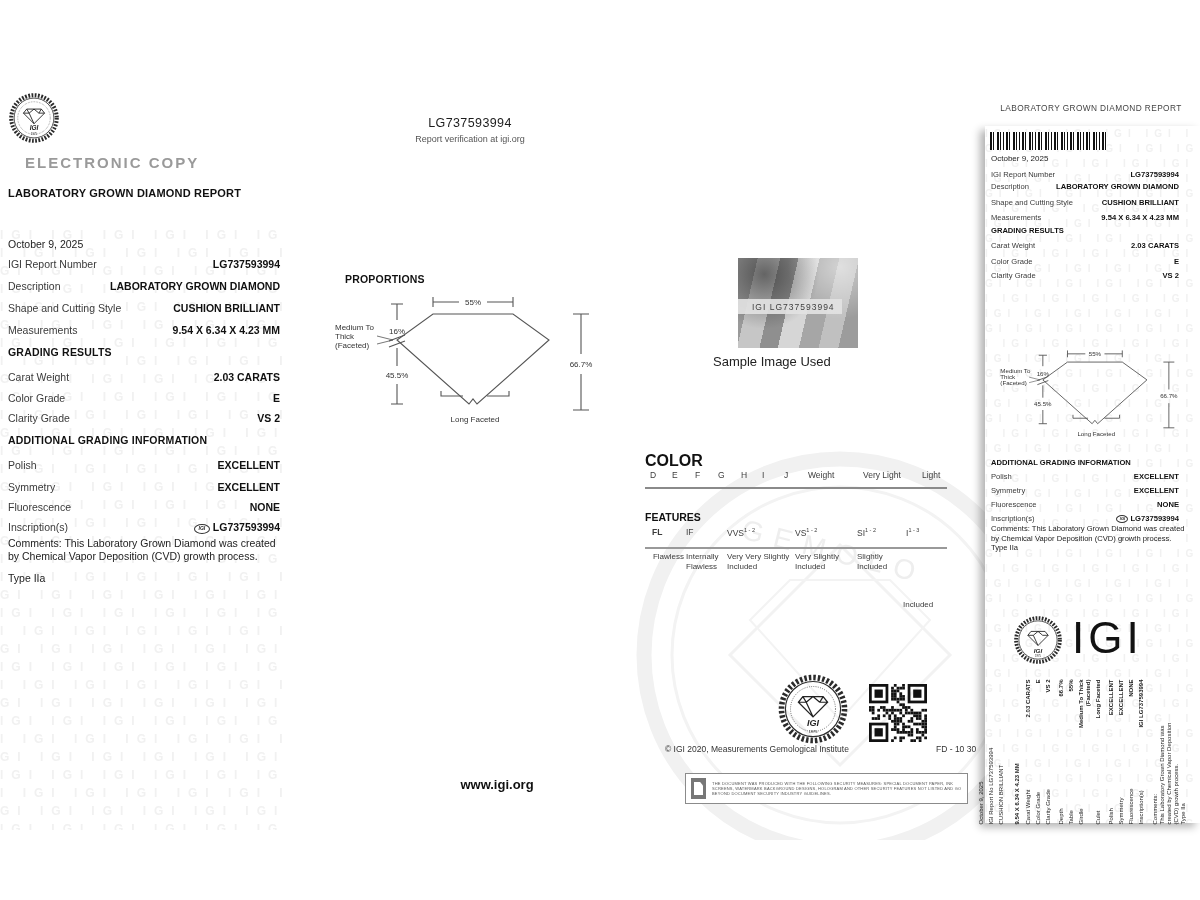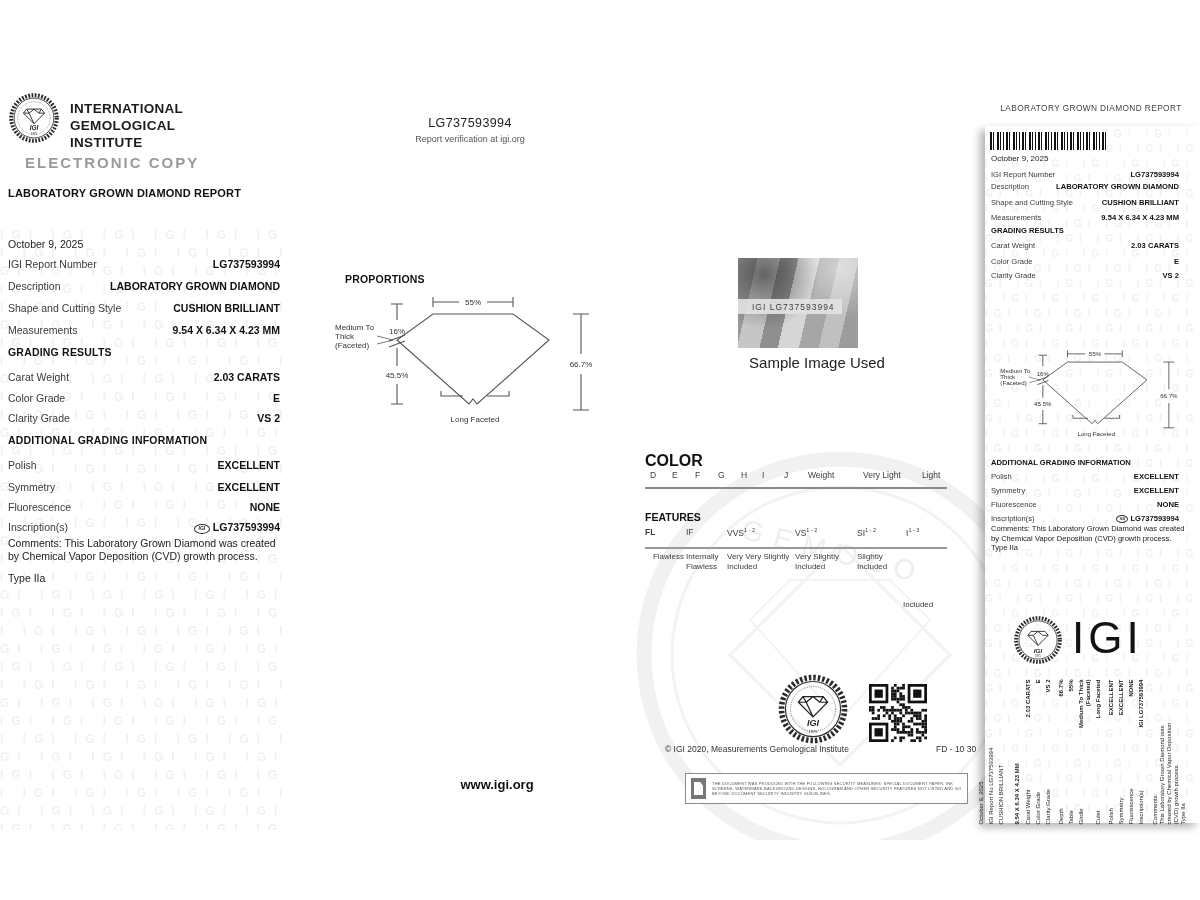--- a/index.html
+++ b/index.html
@@ -59,25 +59,20 @@
   </svg>
 
   <svg class="abs z1" style="left:8px;top:92px;" width="52" height="52" viewBox="0 0 64 64">
     <circle cx="32" cy="32" r="28" fill="none" stroke="#2b2b2b" stroke-width="5" stroke-dasharray="2.2 1.8"></circle>
     <circle cx="32" cy="32" r="24.5" fill="none" stroke="#2b2b2b" stroke-width="1"></circle>
     <circle cx="32" cy="32" r="20" fill="none" stroke="#555" stroke-width="0.8" stroke-dasharray="0.8 1.2"></circle>
     <path d="M23,21 L41,21 L45,26 L32,39 L19,26 Z M23,21 L26,26 M41,21 L38,26 M19,26 L26,26 L32,39 M45,26 L38,26 M26,26 L32,21 L38,26" fill="none" stroke="#222" stroke-width="1.1"></path>
     <text x="32" y="47" text-anchor="middle" font-size="8" font-style="italic" font-weight="bold" fill="#222">IGI</text>
     <text x="32" y="53" text-anchor="middle" font-size="3.5" fill="#222">1975</text>
   </svg>
-  <div class="abs z1" style="left:70px;top:100px;font-size:13.5px;font-weight:bold;line-height:17px;letter-spacing:.3px;color:#1b1b1b;">
-    <div>INTERNATIONAL</div>
-    <div>GEMOLOGICAL</div>
-    <div>INSTITUTE</div>
-  </div>
   <div class="abs z1" style="left:25px;top:154px;font-size:15px;letter-spacing:2px;color:#9a9a9a;font-weight:bold;text-align:center;">ELECTRONIC COPY</div>
   <div class="abs z1" style="left:8px;top:187px;font-size:11px;font-weight:bold;letter-spacing:.2px;color:#111;">LABORATORY GROWN DIAMOND REPORT</div>
 
   <div class="abs z1" style="left:8px;top:238px;font-size:10.5px;color:#222;">October 9, 2025</div>
 
   <div class="abs z1 lrow" style="left:8px;top:258px;">
     <span class="lbl">IGI Report Number</span>
     <span class="val">LG737593994</span>
   </div>
   <div class="abs z1 lrow" style="left:8px;top:280px;">
@@ -153,40 +148,40 @@
       <text x="2" y="47">Thick</text>
       <text x="2" y="56">(Faceted)</text>
     </g>
   </svg>
 
   <div class="abs z1 photo" style="left:738px;top:258px;width:120px;height:90px;">
     <div class="photo-band">
       <span>IGI LG737593994</span>
     </div>
   </div>
-  <div class="abs z1" style="left:732px;top:354px;width:170px;text-align:center;font-size:15px;color:#222;">Sample Image Used</div>
+  <div class="abs z1" style="left:713px;top:354px;width:170px;text-align:left;font-size:13px;color:#222;">Sample Image Used</div>
 
   <div class="abs z1" style="left:645px;top:452px;width:302px;height:40px;">
     <div style="font-size:16px;font-weight:bold;color:#111;">COLOR</div>
     <span class="scale-label" style="left:5px;top:18px;">D</span>
     <span class="scale-label" style="left:27px;top:18px;">E</span>
     <span class="scale-label" style="left:50px;top:18px;">F</span>
     <span class="scale-label" style="left:73px;top:18px;">G</span>
     <span class="scale-label" style="left:96px;top:18px;">H</span>
     <span class="scale-label" style="left:117px;top:18px;">I</span>
     <span class="scale-label" style="left:139px;top:18px;">J</span>
     <span class="scale-label" style="left:163px;top:18px;">Weight</span>
     <span class="scale-label" style="left:218px;top:18px;">Very Light</span>
     <span class="scale-label" style="left:277px;top:18px;">Light</span>
     <div style="position:absolute;left:0;top:35px;width:302px;height:2px;background:#8a8a8a;"></div>
   </div>
 
   <div class="abs z1" style="left:645px;top:511px;width:302px;height:62px;">
     <div style="font-size:10.5px;font-weight:bold;color:#111;">FEATURES</div>
-    <span class="scale-label" style="left:0;top:16px;font-weight:bold;"><span>FL</span></span>
+    <span class="scale-label" style="left:7px;top:16px;font-weight:bold;"><span>FL</span></span>
     <span class="scale-label" style="left:41px;top:16px;"><span>IF</span></span>
     <span class="scale-label" style="left:82px;top:16px;"><span>VVS</span><sup class="cl">1 - 2</sup></span>
     <span class="scale-label" style="left:150px;top:16px;"><span>VS</span><sup class="cl">1 - 2</sup></span>
     <span class="scale-label" style="left:212px;top:16px;"><span>SI</span><sup class="cl">1 - 2</sup></span>
     <span class="scale-label" style="left:261px;top:16px;"><span>I</span><sup class="cl">1 - 3</sup></span>
     <div style="position:absolute;left:0;top:36px;width:302px;height:1.5px;background:#999;"></div>
     <span class="scale-desc" style="left:5px;top:41px;width:34px;text-align:right;">Flawless</span>
     <span class="scale-desc" style="left:41px;top:41px;width:40px;">Internally Flawless</span>
     <span class="scale-desc" style="left:82px;top:41px;width:66px;">Very Very Slightly Included</span>
     <span class="scale-desc" style="left:150px;top:41px;width:62px;">Very Slightly Included</span>

